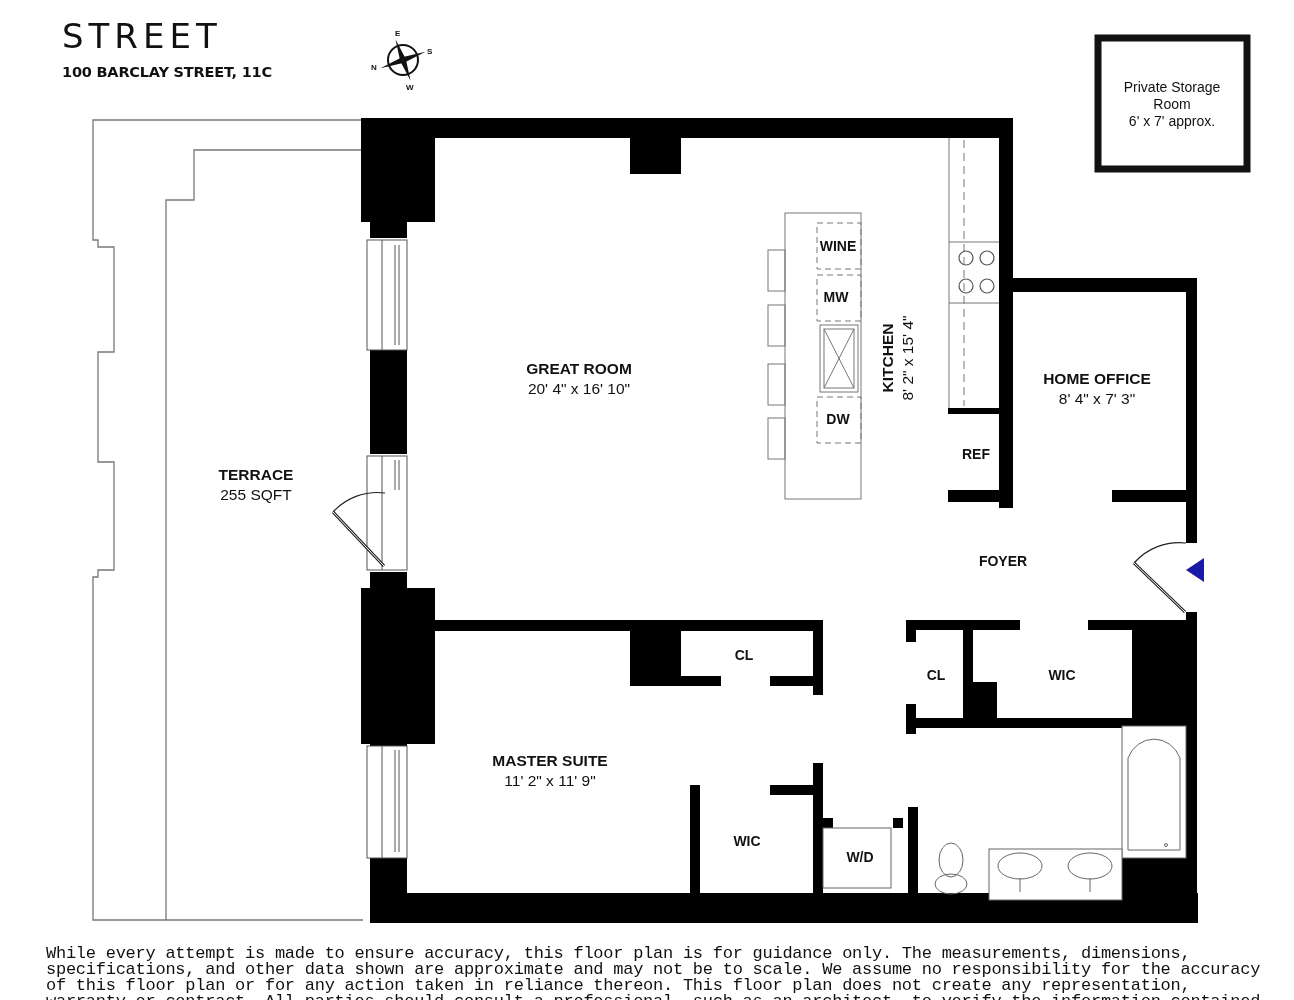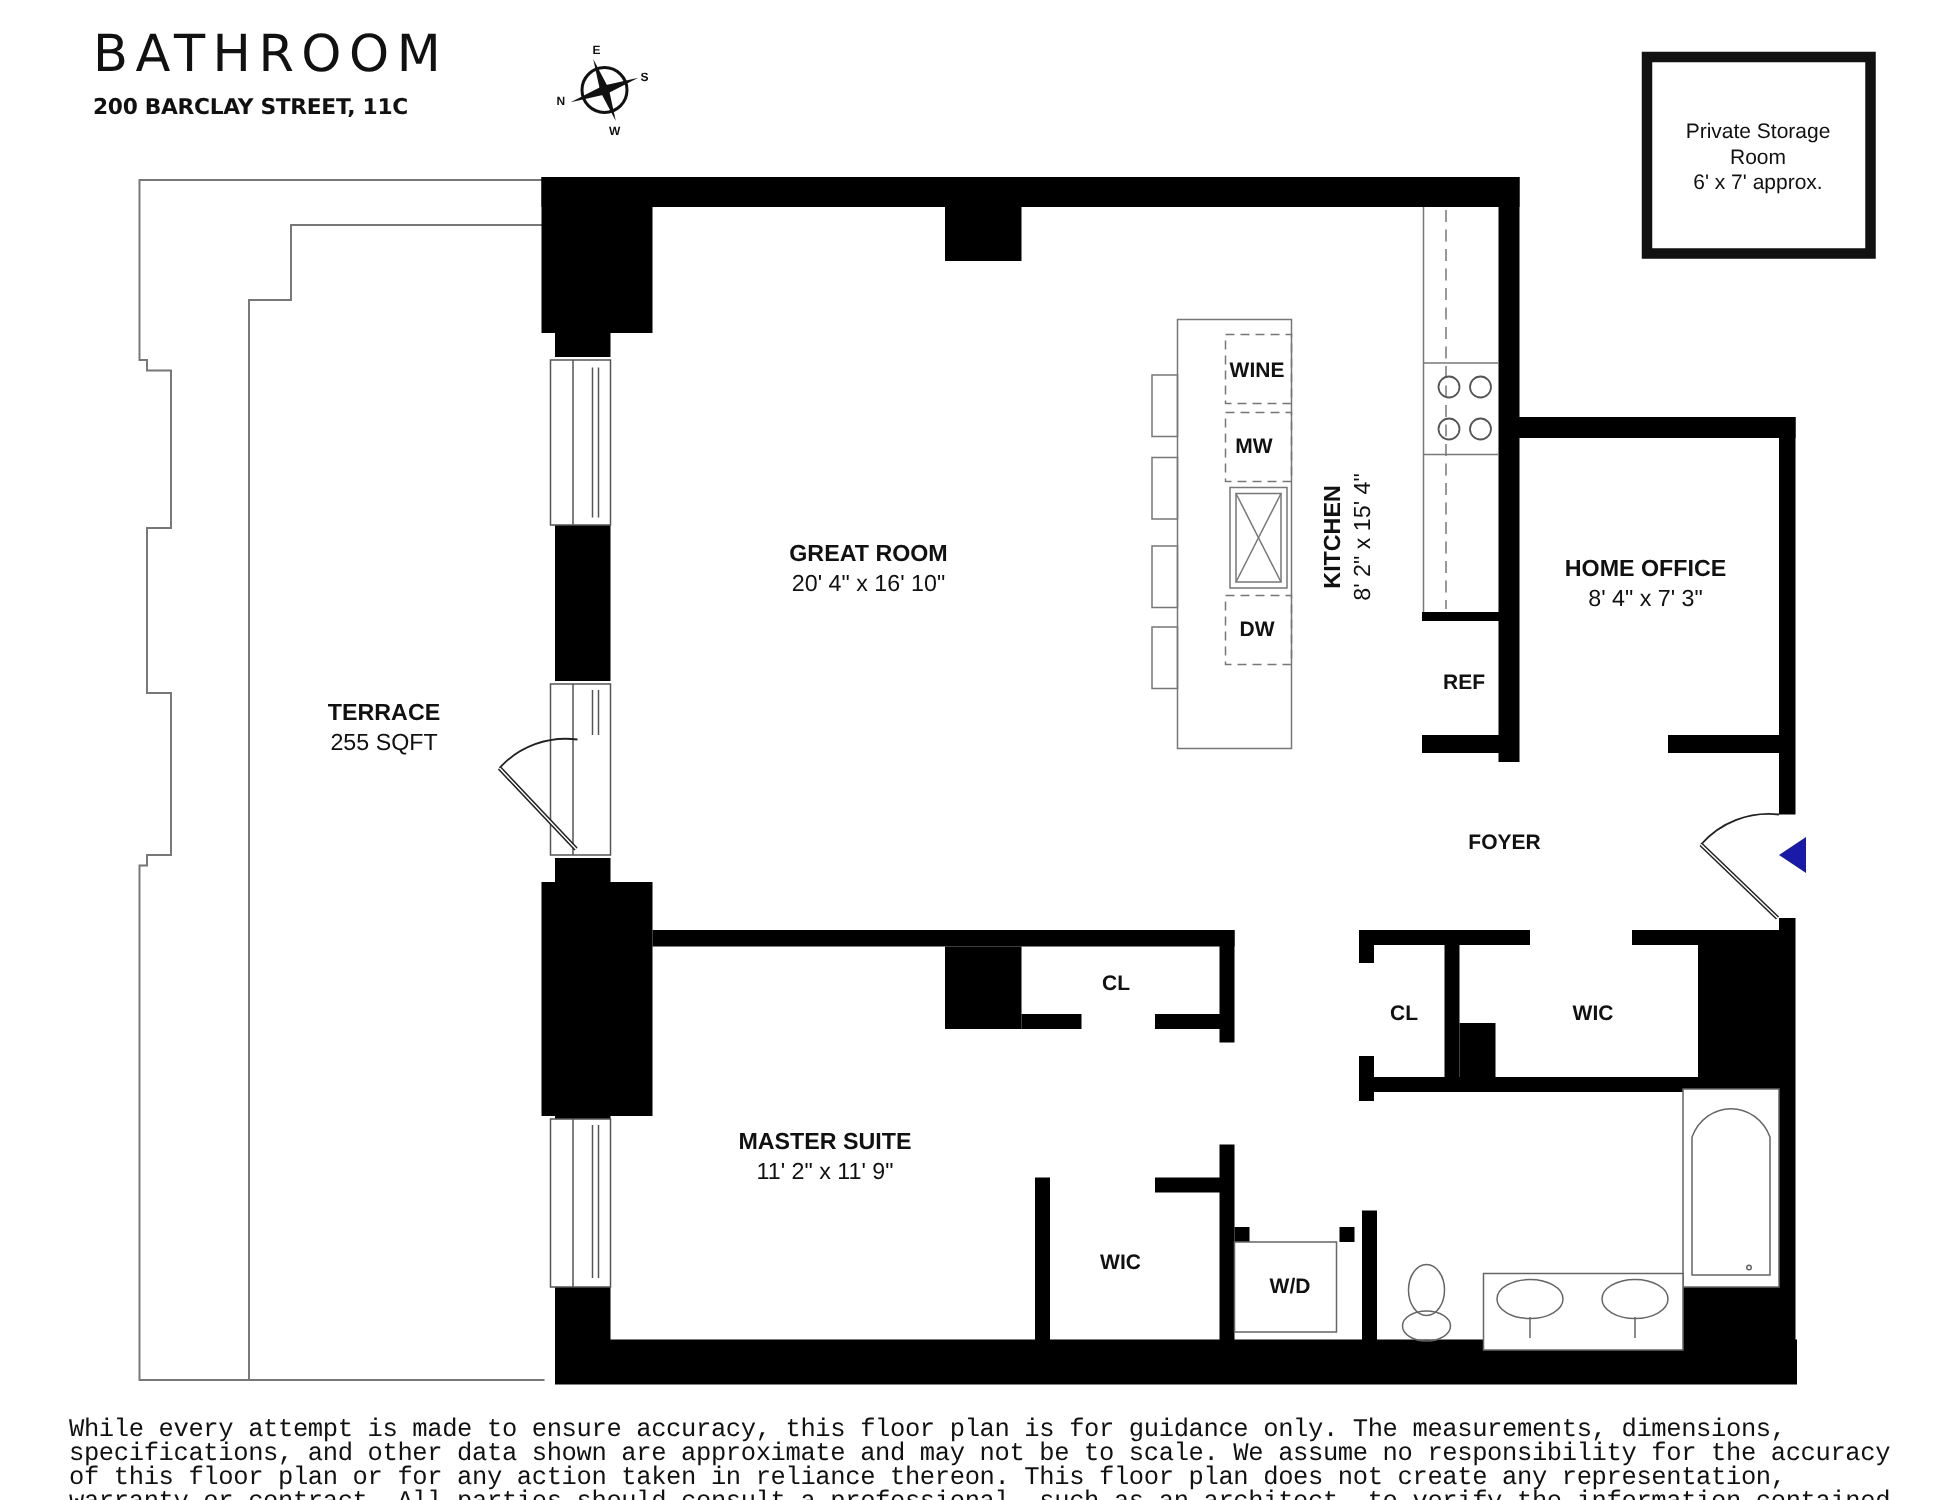--- a/index.html
+++ b/index.html
@@ -7,23 +7,23 @@
   .brand{position:absolute;left:62px;top:16px;font-size:34px;letter-spacing:5px;font-weight:400;font-family:"DejaVu Sans",sans-serif;}
   .addr{position:absolute;left:62px;top:63px;font-size:14.5px;font-weight:700;line-height:18px;font-family:"DejaVu Sans",sans-serif;letter-spacing:-0.2px;}
   svg.plan{position:absolute;left:0;top:0;}
   .lbl{font-family:"Liberation Sans",sans-serif;fill:#111;}
   .b{font-weight:700;}
   .disc{position:absolute;left:46px;top:946px;width:1215px;font-size:17px;line-height:16px;font-family:Liberation Mono, monospace;letter-spacing:-0.25px;}
 </style>
 </head>
 <body>
 
-<div class="brand">BATHROOM</div>
+<div class="brand">STREET</div>
 <div class="addr">
-  <div>200 BARCLAY STREET, 11C</div>
+  <div>100 BARCLAY STREET, 11C</div>
 </div>
 
 <svg class="plan" width="1294" height="1000" viewBox="0 0 1294 1000">
 
   <g transform="translate(403,60)">
     <circle r="15" fill="none" stroke="#111" stroke-width="2"></circle>
     <g transform="rotate(-20)">
       <polygon points="0,-22 3,0 0,22 -3,0" fill="#111"></polygon>
       <polygon points="-24,0 0,-3 24,0 0,3" fill="#111"></polygon>
     </g>

